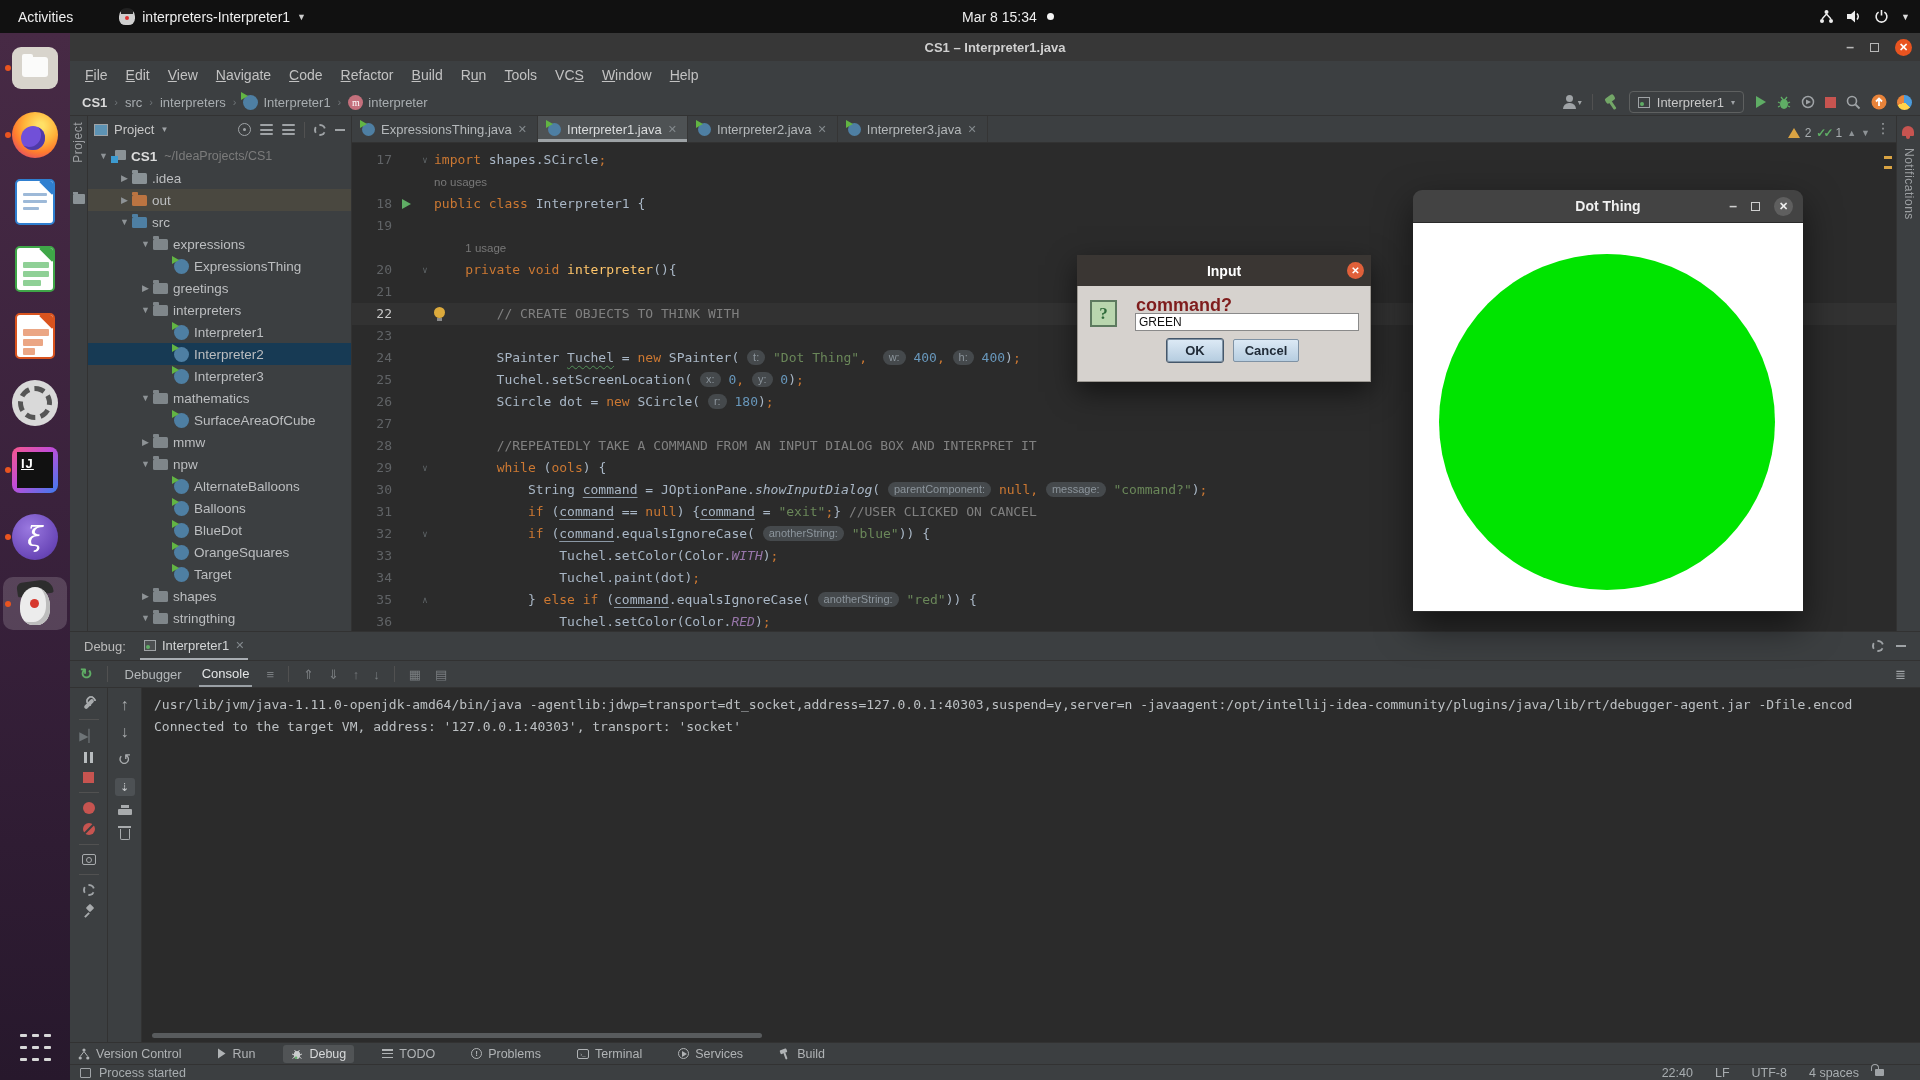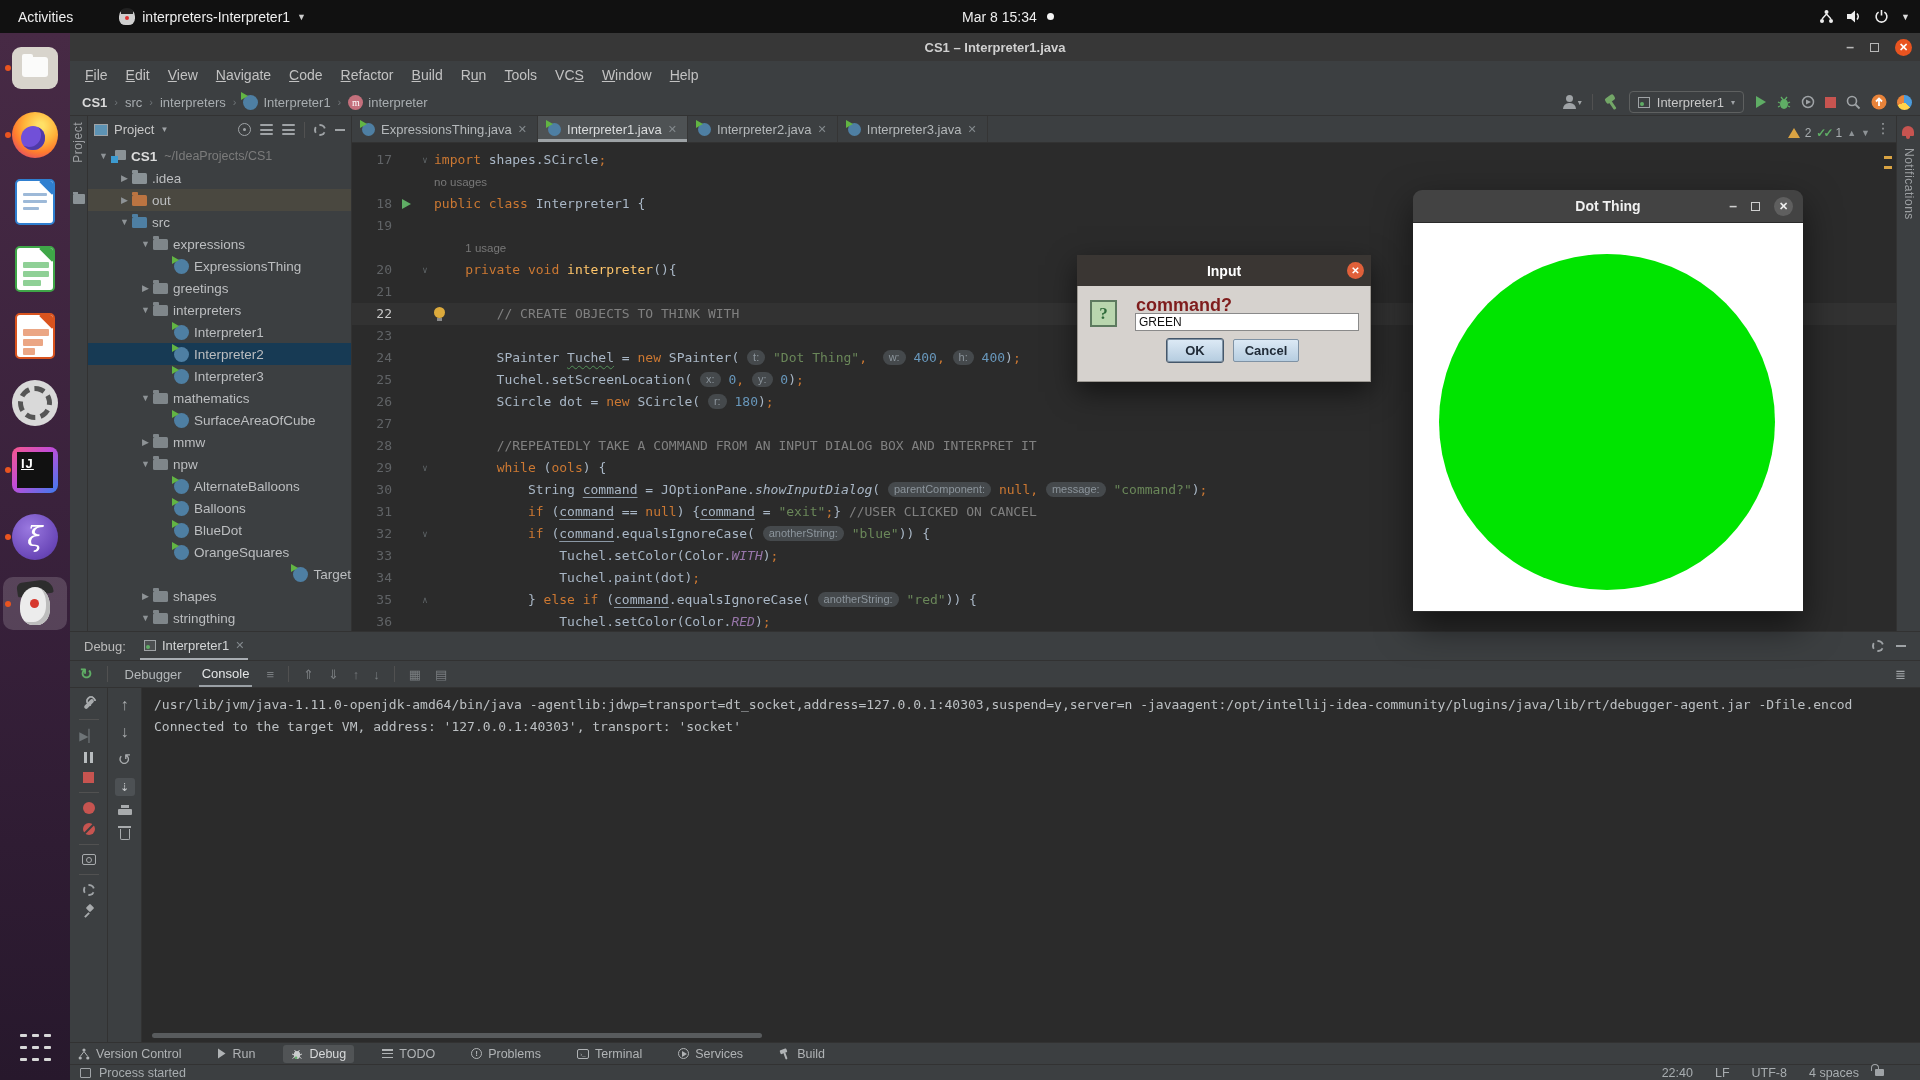--- a/index.html
+++ b/index.html
@@ -547,21 +547,21 @@
             <div class="trow" style="padding-left: 71px;">
               <span class="tarr"></span>
               <span class="icon-class"></span>
               <span class="tlabel">BlueDot</span>
             </div>
             <div class="trow" style="padding-left: 71px;">
               <span class="tarr"></span>
               <span class="icon-class"></span>
               <span class="tlabel">OrangeSquares</span>
             </div>
-            <div class="trow" style="padding-left: 71px; justify-content: flex-end;">
+            <div class="trow" style="padding-left: 71px;">
               <span class="tarr"></span>
               <span class="icon-class"></span>
               <span class="tlabel">Target</span>
             </div>
             <div class="trow" style="padding-left: 50px;">
               <span class="tarr">▶</span>
               <span class="tfolder f-pkg"></span>
               <span class="tlabel">shapes</span>
             </div>
             <div class="trow" style="padding-left: 50px;">

